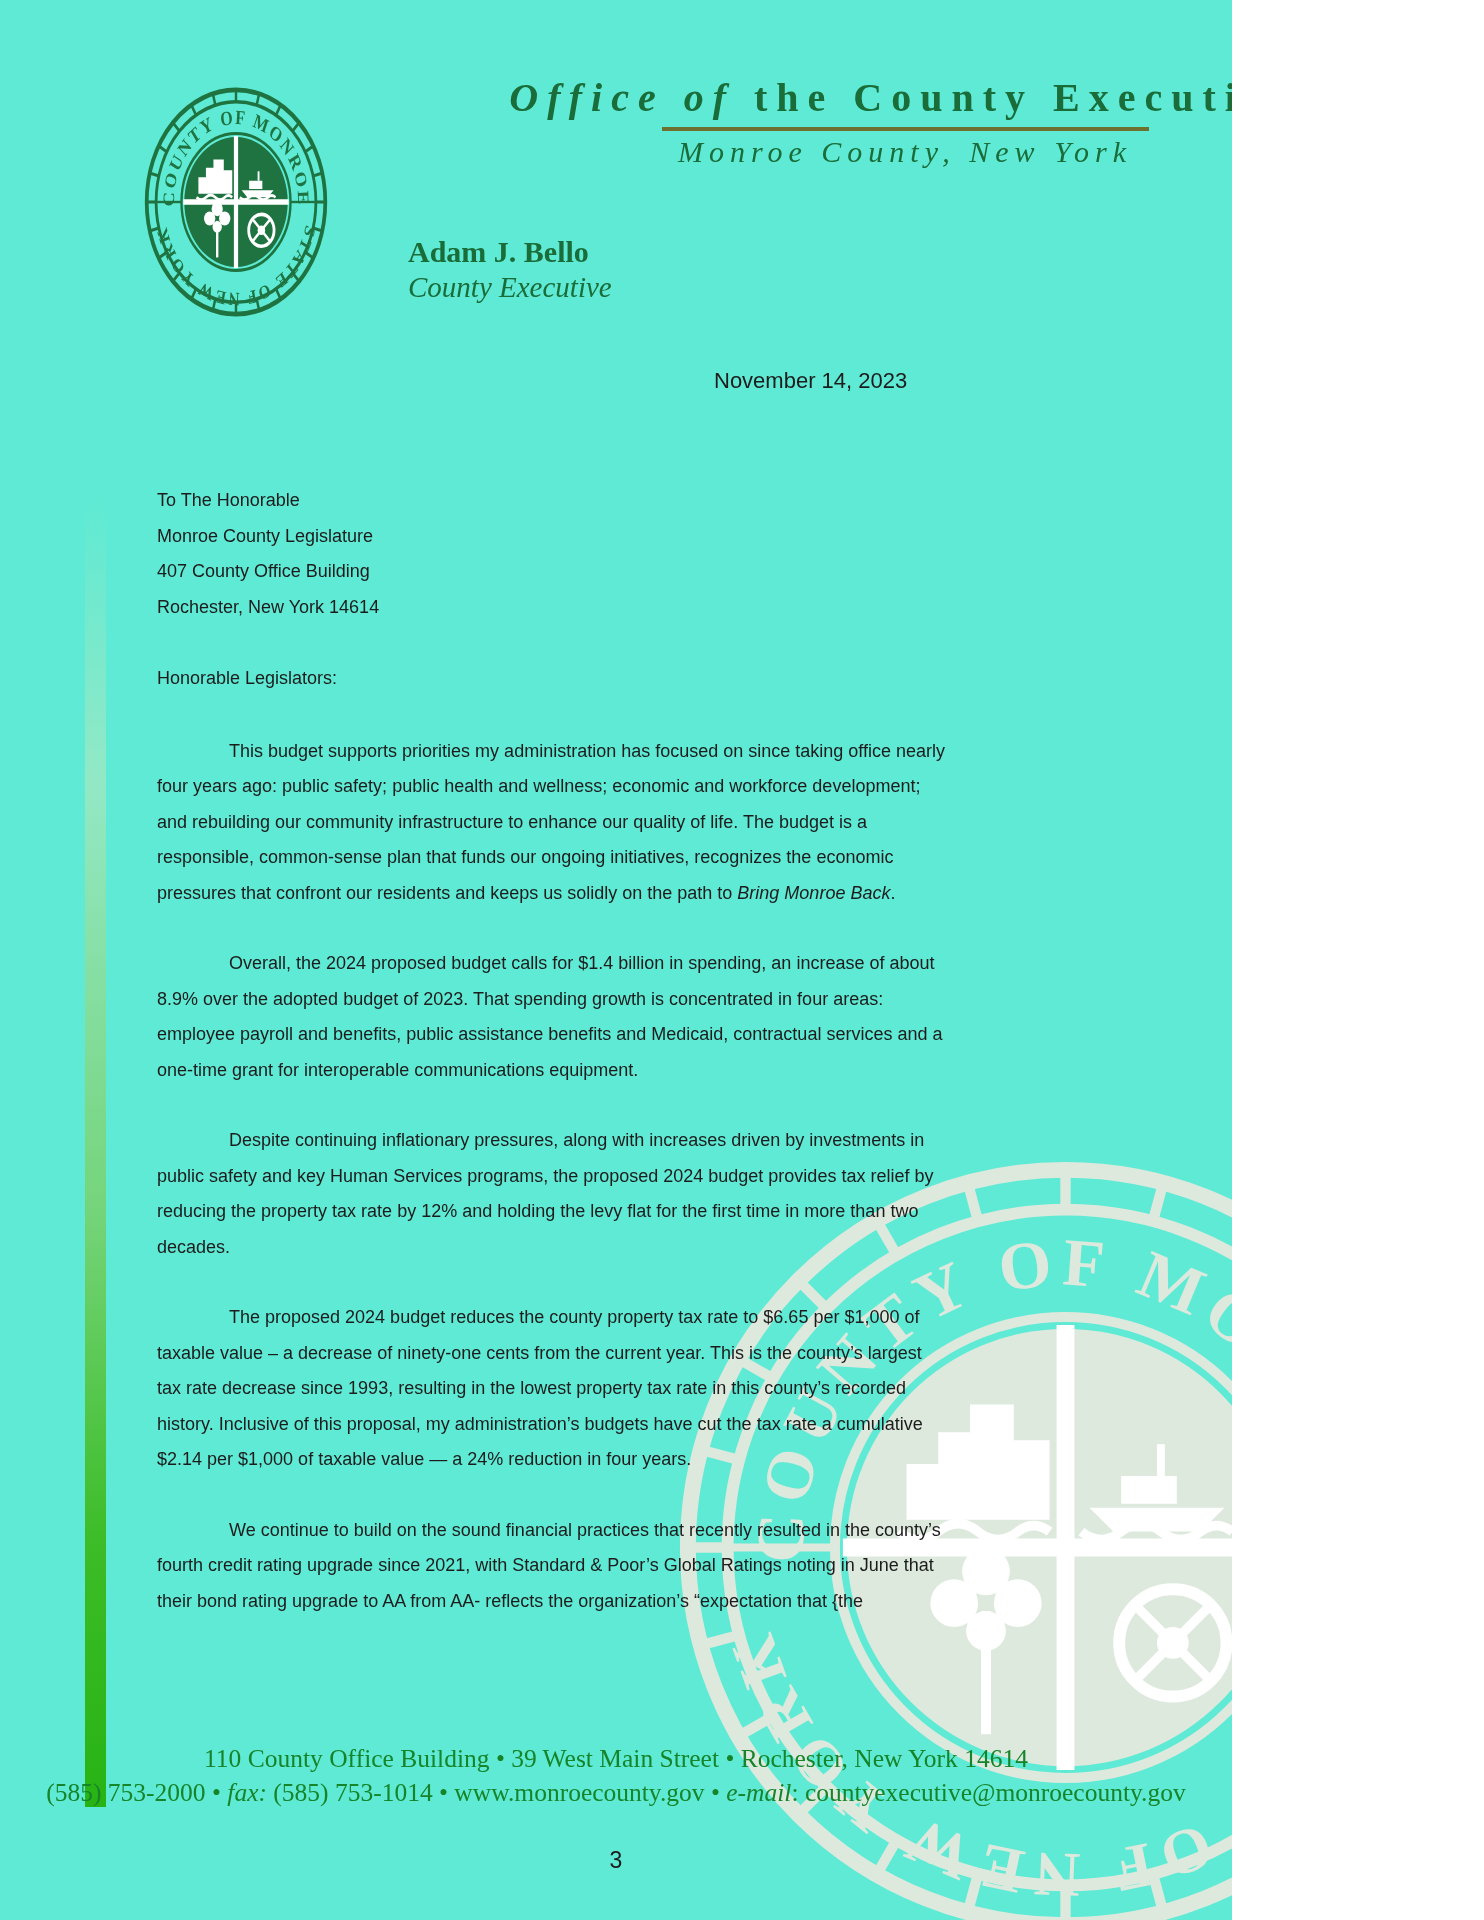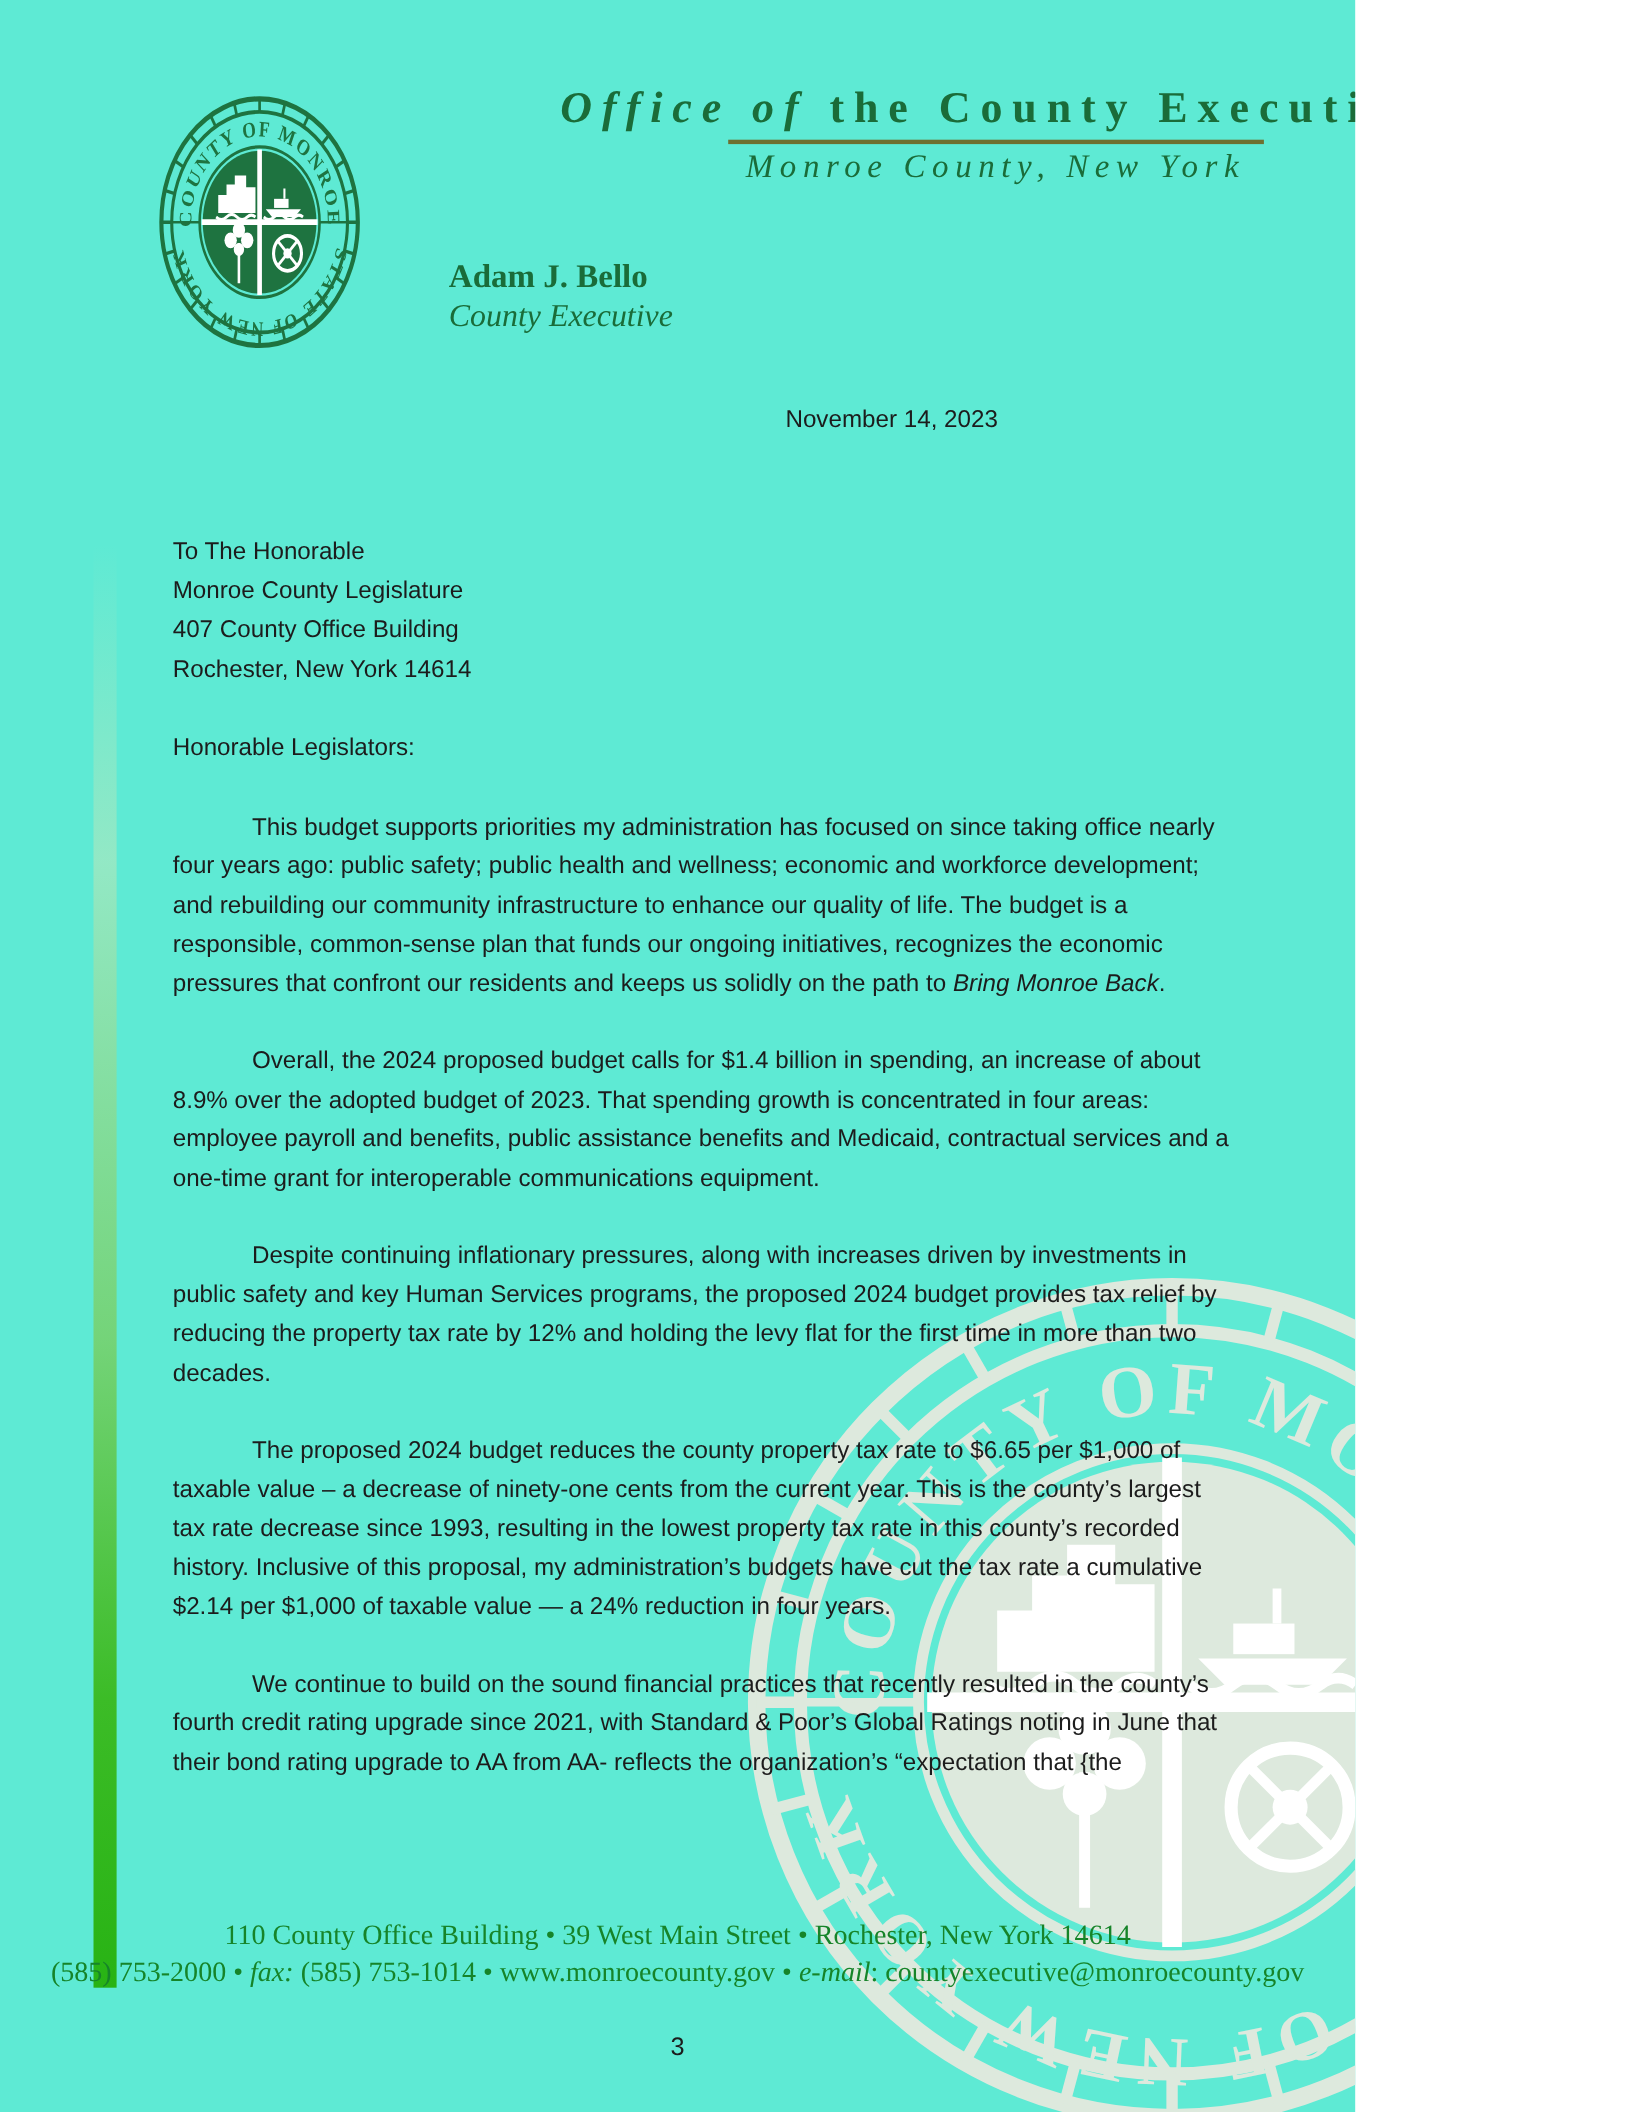--- a/index.html
+++ b/index.html
@@ -59,21 +59,21 @@
   }
   .official .name{font-size:30px;font-weight:bold;}
   .official .role{font-size:29px;font-style:italic;}
   
   .date-line{
     position:absolute;left:714px;top:368px;
     font-size:22px;
   }
   .letter-body{
     position:absolute;left:157px;top:483px;width:1263px;
-    font-size:22px;line-height:35.5px;
+    font-size:18px;line-height:35.5px;
   }
   .pre{white-space:pre-line;}
   .recipient{margin:0 0 36px 0;}
   .salutation{margin:0 0 37px 0;}
   .para{margin:0 0 35px 0;text-indent:72px;}
   .para:last-child{margin-bottom:0;}
   
   .footer{
     position:absolute;left:0;right:0;top:1742px;
     text-align:center;

